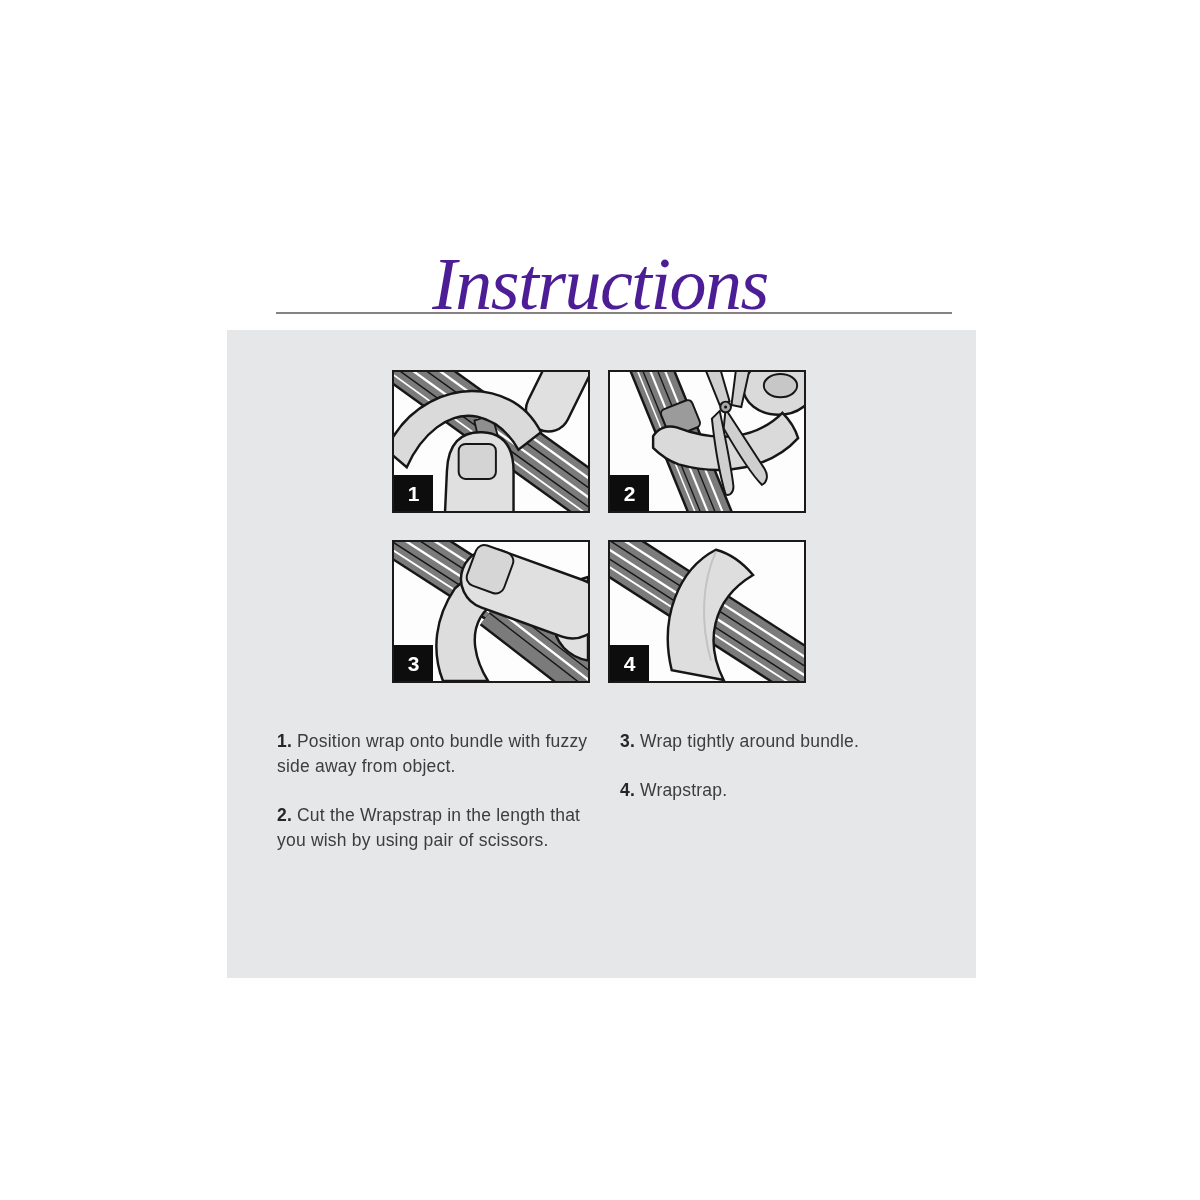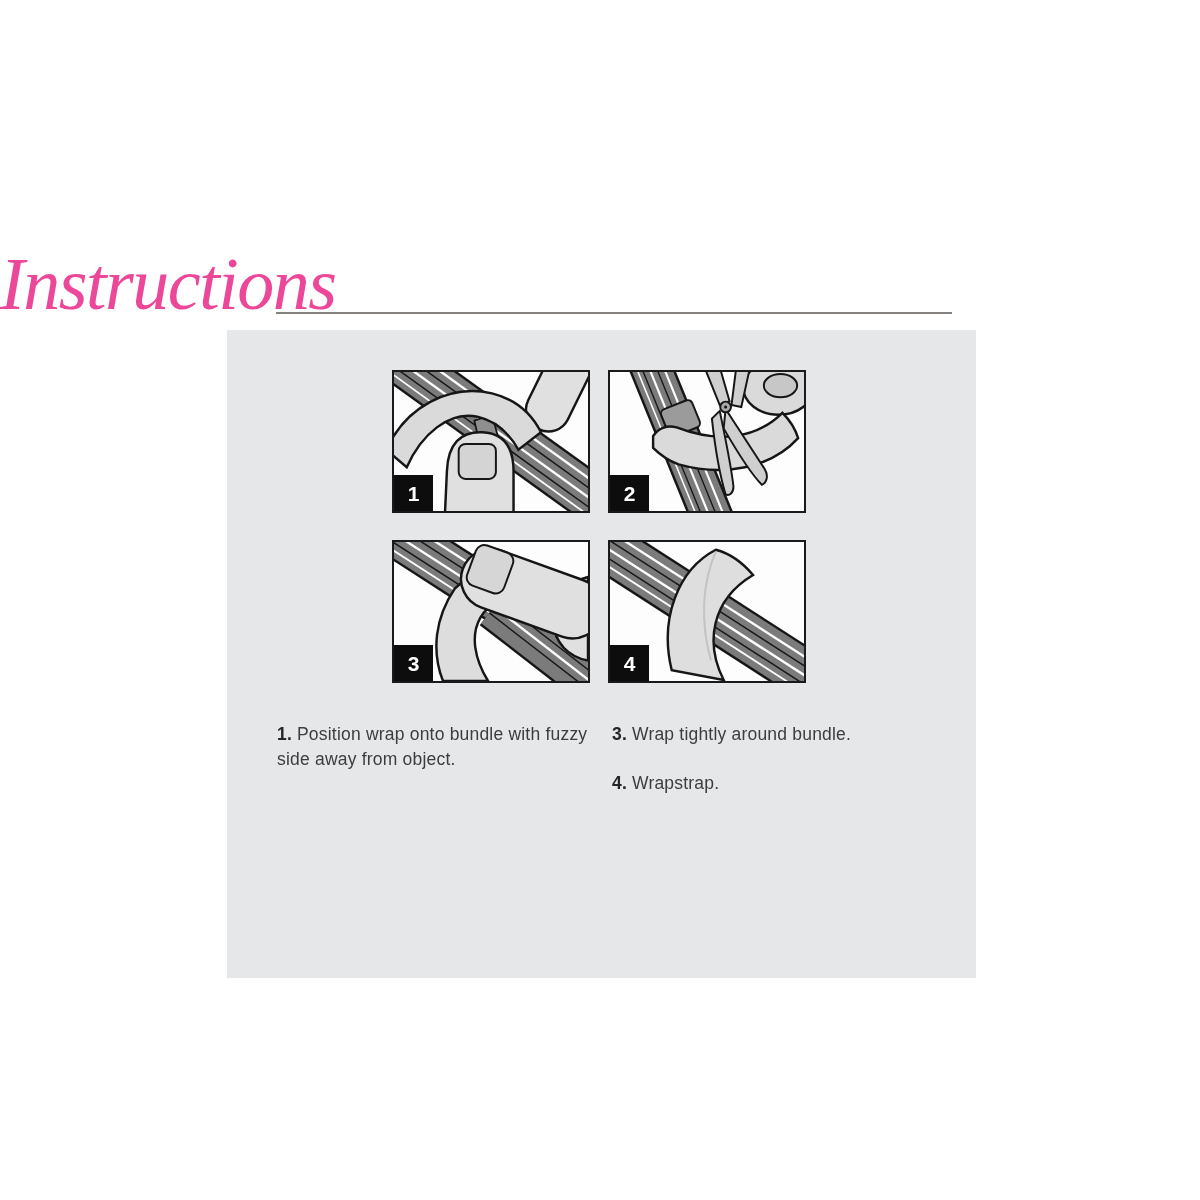--- a/index.html
+++ b/index.html
@@ -20,28 +20,28 @@
     width: 676px;
     height: 2px;
     background: #85827f;
   }
   .page-title {
     position: absolute;
     left: 0;
     top: 247px;
     width: 1200px;
     margin: 0;
-    text-align: left;
+    text-align: center;
     font-family: "Liberation Serif", serif;
     font-style: italic;
     font-weight: 400;
     font-size: 74px;
     line-height: 74px;
     letter-spacing: -1.5px;
-    color: #ec4899;
+    color: #4c1d95;
   }
 
   
   .sheet {
     position: absolute;
     left: 227px;
     top: 330px;
     width: 749px;
     height: 648px;
     background: #e5e7e8;
@@ -87,23 +87,23 @@
     font-size: 21px;
     line-height: 1;
   }
 
   
   .steps-col {
     position: absolute;
     top: 388px;
   }
   .steps-col.left  { left: 50px;  width: 318px; }
-  .steps-col.right { left: 385px; width: 330px; }
+  .steps-col.right { left: 393px; width: 330px; }
   .step {
-    margin: 4px 0 24px 0;
+    margin: 11px 0 24px 0;
     font-size: 17.5px;
     line-height: 25px;
     letter-spacing: 0.2px;
     color: #3d3d3d;
   }
   .step-num {
     font-weight: bold;
     color: #262626;
     margin-right: 5px;
   }
@@ -216,20 +216,21 @@
           <path d="M 108,8 C 70,28 50,78 63,132 L 116,142 C 97,104 103,60 146,34 C 136,22 123,12 108,8 Z" fill="#dddedd" stroke="#161616" stroke-width="2.5"></path>
           <path d="M 108,10 C 94,42 92,82 103,122" stroke="#c2c3c2" stroke-width="2" fill="none"></path>
         </svg>
         <div class="badge">4</div>
       </figure>
 
     </div>
 
     <div class="steps-col left">
       <p class="step"><span class="step-num">1.</span><span>Position wrap onto bundle with fuzzy side away from object.</span></p>
+      <p class="step"><span class="step-num">2.</span><span>Cut the Wrapstrap in the length that you wish by using pair of scissors.</span></p>
     </div>
 
     <div class="steps-col right">
       <p class="step"><span class="step-num">3.</span><span>Wrap tightly around bundle.</span></p>
       <p class="step"><span class="step-num">4.</span><span>Wrapstrap.</span></p>
     </div>
 
   </div>
 </div>
 

